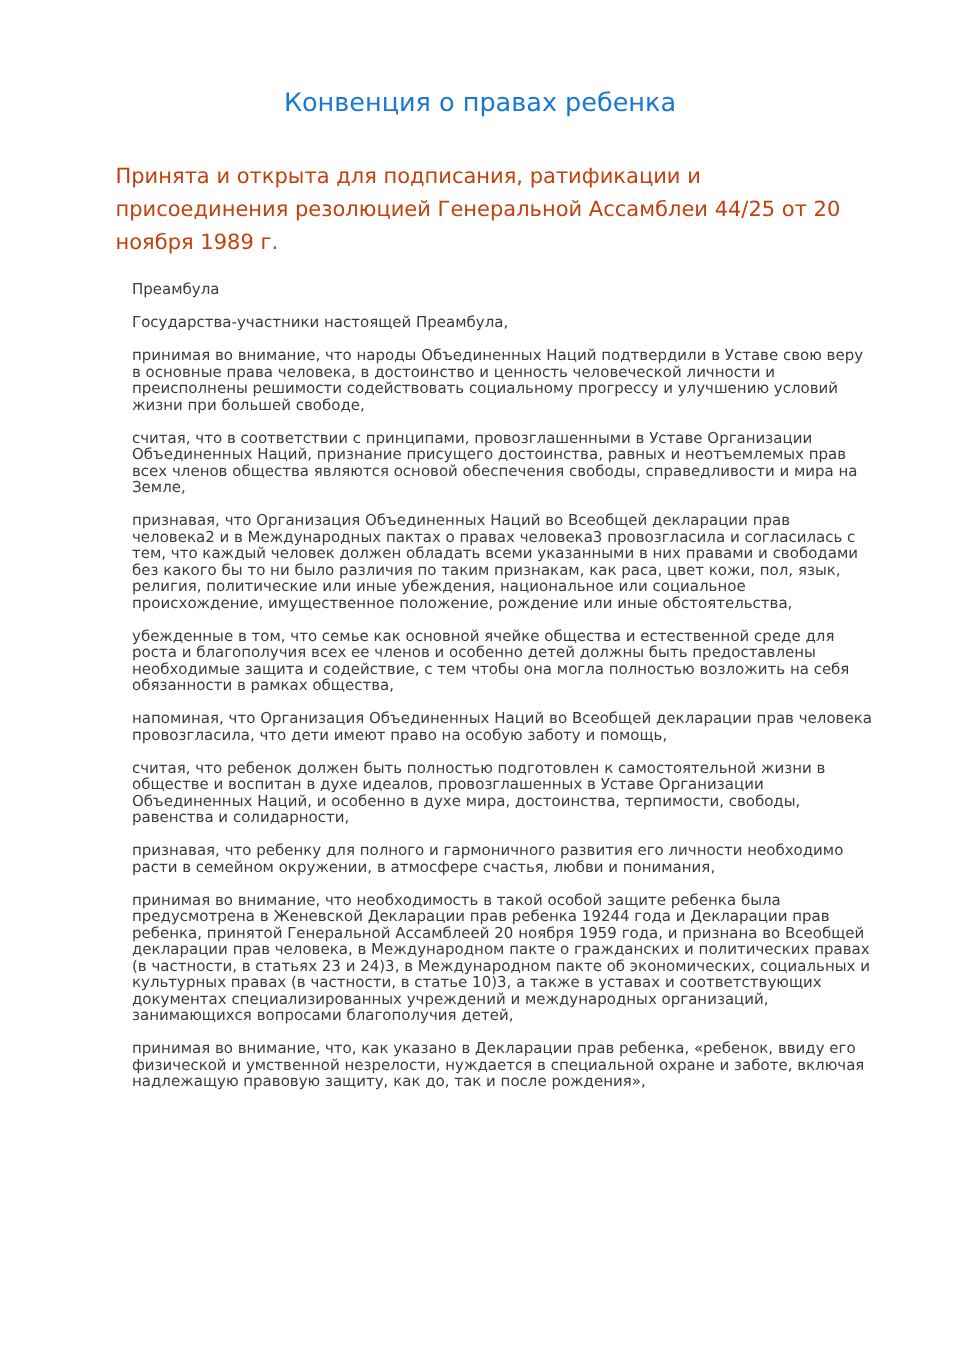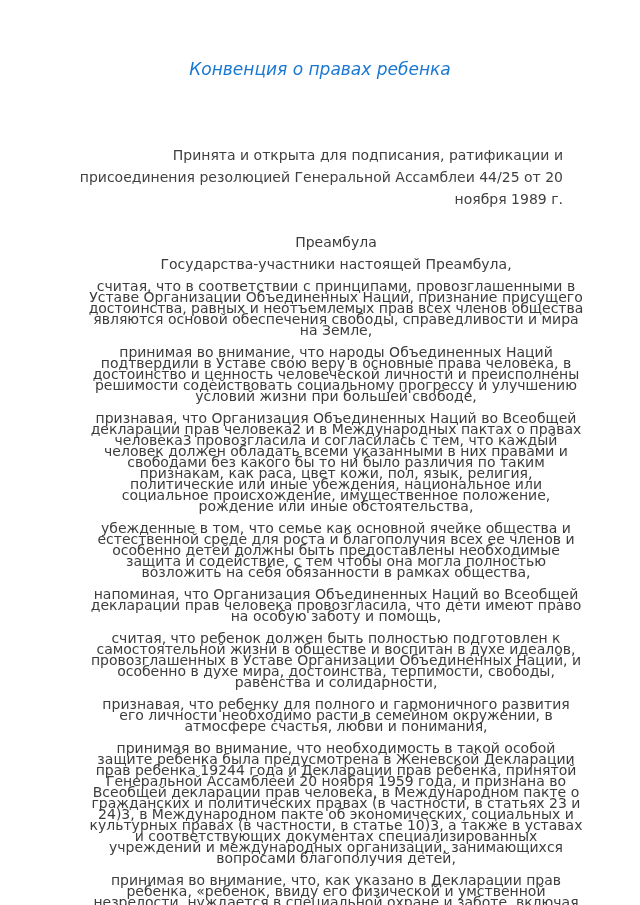--- a/index.html
+++ b/index.html
@@ -12,59 +12,58 @@
     overflow: hidden;
     font-family: "DejaVu Sans", sans-serif;
   }
   .doc-title {
     margin-top: 58px;
     text-align: center;
     color: #1a78d2;
     font-size: 17px;
     font-weight: normal;
     line-height: 22px;
-    font-style: italic;
   }
   .doc-subtitle {
-    margin: 64px auto 0 auto;
+    margin: 27px auto 0 auto;
     width: 486px;
-    text-align: right;
-    color: #404040;
+    text-align: left;
+    color: #c2410c;
     font-size: 14px;
     line-height: 22px;
   }
   .doc-subtitle .sub-line { display: block; }
   .doc-body {
-    margin: 27px 52px 0 88px;
+    margin: 15px 52px 0 88px;
     width: 496px;
     color: #3c3c3c;
-    font-size: 14px;
+    font-size: 10px;
     line-height: 11px;
-    text-align: center;
+    text-align: left;
   }
   .doc-body p {
     margin-bottom: 11px;
   }
 </style>
 </head>
 <body>
 
 <div class="page">
 
   <h1 class="doc-title">Конвенция о правах ребенка</h1>
 
   <div class="doc-subtitle">
     <span class="sub-line">Принята и открыта для подписания, ратификации и присоединения резолюцией Генеральной Ассамблеи 44/25 от 20 ноября 1989 г.</span>
   </div>
 
   <div class="doc-body">
     <p>Преамбула</p>
     <p>Государства-участники настоящей Преамбула,</p>
+    <p>принимая во внимание, что народы Объединенных Наций подтвердили в Уставе свою веру в основные права человека, в достоинство и ценность человеческой личности и преисполнены решимости содействовать социальному прогрессу и улучшению условий жизни при большей свободе,</p>
     <p>считая, что в соответствии с принципами, провозглашенными в Уставе Организации Объединенных Наций, признание присущего достоинства, равных и неотъемлемых прав всех членов общества являются основой обеспечения свободы, справедливости и мира на Земле,</p>
-    <p>принимая во внимание, что народы Объединенных Наций подтвердили в Уставе свою веру в основные права человека, в достоинство и ценность человеческой личности и преисполнены решимости содействовать социальному прогрессу и улучшению условий жизни при большей свободе,</p>
     <p>признавая, что Организация Объединенных Наций во Всеобщей декларации прав человека2 и в Международных пактах о правах человека3 провозгласила и согласилась с тем, что каждый человек должен обладать всеми указанными в них правами и свободами без какого бы то ни было различия по таким признакам, как раса, цвет кожи, пол, язык, религия, политические или иные убеждения, национальное или социальное происхождение, имущественное положение, рождение или иные обстоятельства,</p>
     <p>убежденные в том, что семье как основной ячейке общества и естественной среде для роста и благополучия всех ее членов и особенно детей должны быть предоставлены необходимые защита и содействие, с тем чтобы она могла полностью возложить на себя обязанности в рамках общества,</p>
     <p>напоминая, что Организация Объединенных Наций во Всеобщей декларации прав человека провозгласила, что дети имеют право на особую заботу и помощь,</p>
     <p>считая, что ребенок должен быть полностью подготовлен к самостоятельной жизни в обществе и воспитан в духе идеалов, провозглашенных в Уставе Организации Объединенных Наций, и особенно в духе мира, достоинства, терпимости, свободы, равенства и солидарности,</p>
     <p>признавая, что ребенку для полного и гармоничного развития его личности необходимо расти в семейном окружении, в атмосфере счастья, любви и понимания,</p>
     <p>принимая во внимание, что необходимость в такой особой защите ребенка была предусмотрена в Женевской Декларации прав ребенка 19244 года и Декларации прав ребенка, принятой Генеральной Ассамблеей 20 ноября 1959 года, и признана во Всеобщей декларации прав человека, в Международном пакте о гражданских и политических правах (в частности, в статьях 23 и 24)3, в Международном пакте об экономических, социальных и культурных правах (в частности, в статье 10)3, а также в уставах и соответствующих документах специализированных учреждений и международных организаций, занимающихся вопросами благополучия детей,</p>
     <p>принимая во внимание, что, как указано в Декларации прав ребенка, «ребенок, ввиду его физической и умственной незрелости, нуждается в специальной охране и заботе, включая надлежащую правовую защиту, как до, так и после рождения»,</p>
   </div>
 
 </div>

